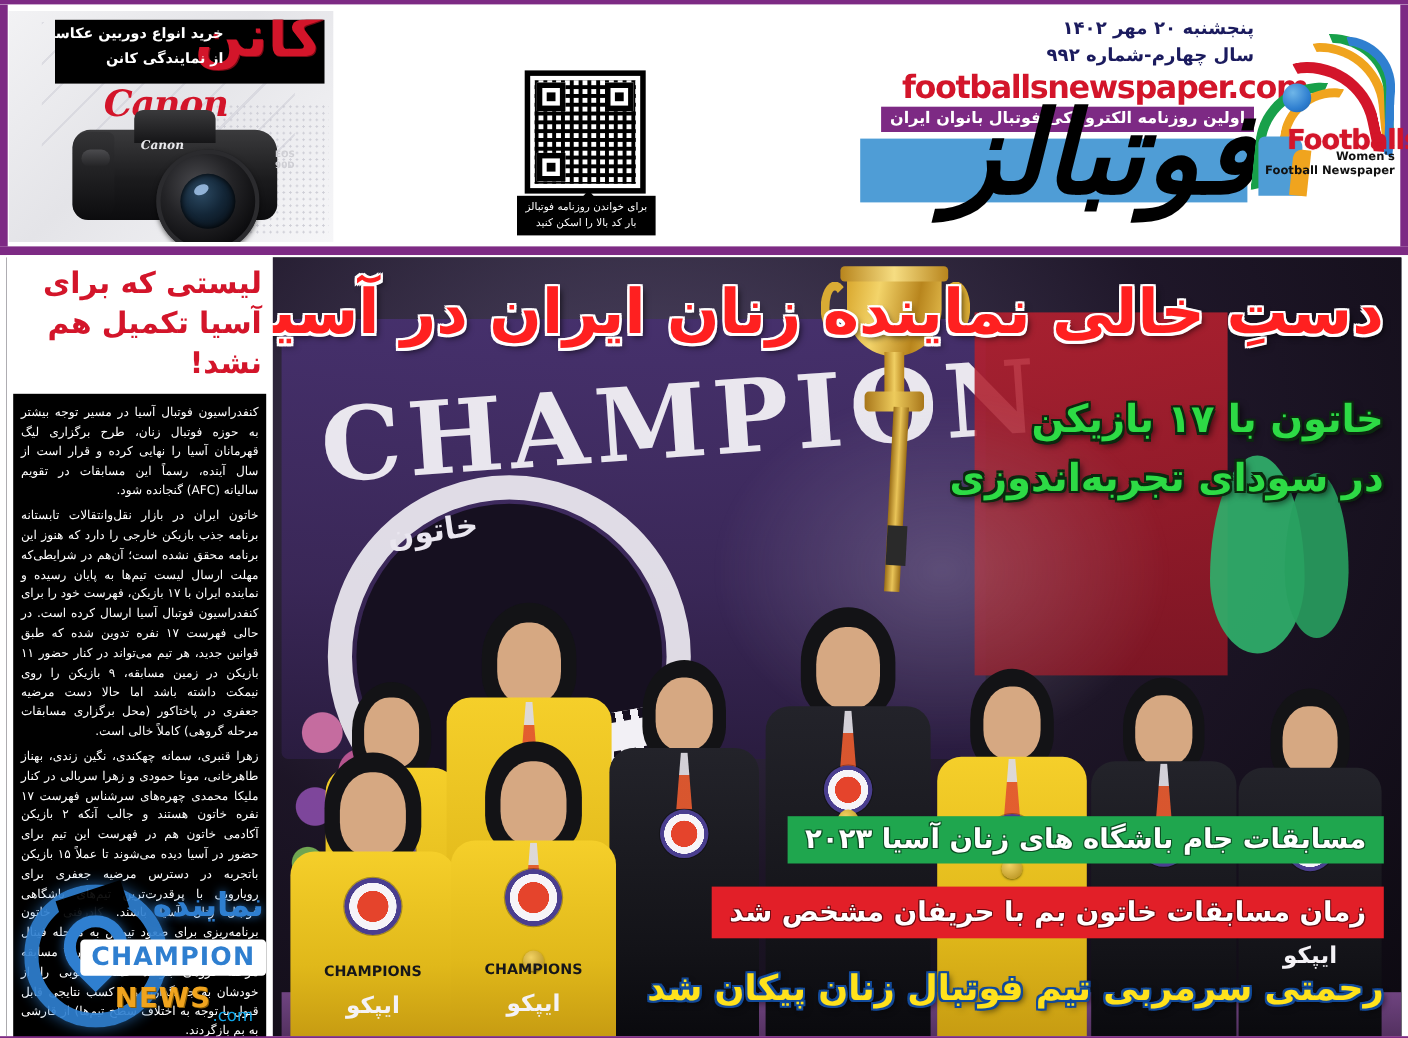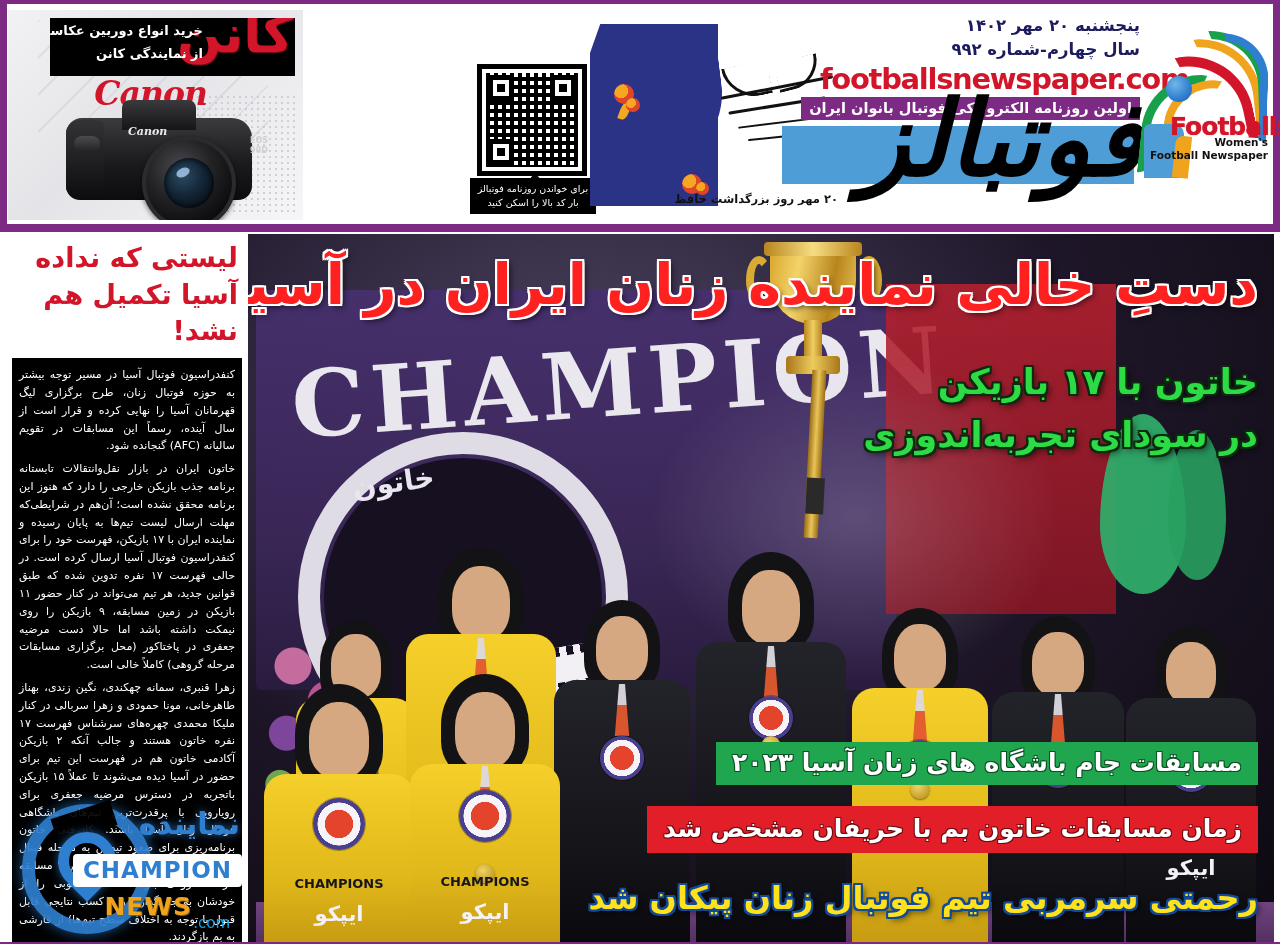--- a/index.html
+++ b/index.html
@@ -672,41 +672,20 @@
           <div class="qr-eye bl"></div>
         </div>
       </div>
       <div class="qr-arrow"></div>
       <div class="qr-caption">
         <div>برای خواندن روزنامه فوتبالز</div>
         <div>بار کد بالا را اسکن کنید</div>
       </div>
     </div>
 
-    <div class="hafez">
-      <div class="hafez-blue"></div>
-      <div class="hafez-swirl1"></div>
-      <div class="hafez-swirl2"></div>
-      <div class="hafez-dot d1"></div>
-      <div class="hafez-dot d2"></div>
-      <div class="hafez-leaf"></div>
-      <div class="hafez-flower f1"></div>
-      <div class="hafez-flower f2"></div>
-      <div class="hafez-flower f3"></div>
-      <div class="hafez-flower f4"></div>
-      <div class="hafez-script">
-        <div class="ln c1"></div>
-        <div class="ln c2"></div>
-        <div class="ln s1"></div>
-        <div class="ln s2"></div>
-        <div class="ln s3"></div>
-        <div class="ln s4"></div>
-      </div>
-      <div class="hafez-caption">۲۰ مهر روز بزرگداشت حافظ</div>
-    </div>
 
     <div class="head-info">
       <div class="h-date1">پنجشنبه ۲۰ مهر ۱۴۰۲</div>
       <div class="h-date2">سال چهارم-شماره ۹۹۲</div>
       <div class="h-site">footballsnewspaper.com</div>
       <div class="h-tagline">اولین روزنامه الکترونیکی فوتبال بانوان ایران</div>
     </div>
 
     <div class="wordmark">
       <div class="wm-bluebar"></div>
@@ -852,21 +831,21 @@
         <div>خاتون با ۱۷ بازیکن</div>
         <div>در سودای تجربه‌اندوزی</div>
       </div>
 
       <div class="banner-green">مسابقات جام باشگاه های زنان آسیا ۲۰۲۳</div>
       <div class="banner-red">زمان مسابقات خاتون بم با حریفان مشخص شد</div>
       <div class="banner-yellow">رحمتی سرمربی تیم فوتبال زنان پیکان شد</div>
     </div>
 
     <div class="sidebar">
-      <div class="sb-headline">لیستی که نداده آسیا تکمیل هم نشد!</div>
+      <div class="sb-headline">لیستی که برای آسیا تکمیل هم نشد!</div>
       <div class="sb-textbox">
         <div class="sb-p">کنفدراسیون فوتبال آسیا در مسیر توجه بیشتر به حوزه فوتبال زنان، طرح برگزاری لیگ قهرمانان آسیا را نهایی کرده و قرار است از سال آینده، رسماً این مسابقات در تقویم سالیانه (AFC) گنجانده شود.</div>
         <div class="sb-p">خاتون ایران در بازار نقل‌وانتقالات تابستانه برنامه جذب بازیکن خارجی را دارد که هنوز این برنامه محقق نشده است؛ آن‌هم در شرایطی‌که مهلت ارسال لیست تیم‌ها به پایان رسیده و نماینده ایران با ۱۷ بازیکن، فهرست خود را برای کنفدراسیون فوتبال آسیا ارسال کرده است. در حالی فهرست ۱۷ نفره تدوین شده که طبق قوانین جدید، هر تیم می‌تواند در کنار حضور ۱۱ بازیکن در زمین مسابقه، ۹ بازیکن را روی نیمکت داشته باشد اما حالا دست مرضیه جعفری در پاختاکور (محل برگزاری مسابقات مرحله گروهی) کاملاً خالی است.</div>
         <div class="sb-p">زهرا قنبری، سمانه چهکندی، نگین زندی، بهناز طاهرخانی، مونا حمودی و زهرا سربالی در کنار ملیکا محمدی چهره‌های سرشناس فهرست ۱۷ نفره خاتون هستند و جالب آنکه ۲ بازیکن آکادمی خاتون هم در فهرست این تیم برای حضور در آسیا دیده می‌شوند تا عملاً ۱۵ بازیکن باتجربه در دسترس مرضیه جعفری برای رویارویی با پرقدرت‌ترین تیم‌های باشگاهی فوتبال زنان آسیا باشند. کادرفنی خاتون برنامه‌ریزی برای صعود تیمش به مرحله فینال انجام نداده و آن‌ها امید دارند که در ۳ مسابقه مرحله گروهی بتوانند عملکرد خوبی را از خودشان به جا بگذارند و با کسب نتایجی قابل قبول با توجه به اختلاف سطح تیم‌ها) از قارشی به بم بازگردند.</div>
 
         <div class="wm-esteghlal">
           <div class="wm-circle"></div>
           <div class="wm-pin"></div>
           <div class="wm-fa">نماینده</div>
           <div class="wm-est">CHAMPION</div>

